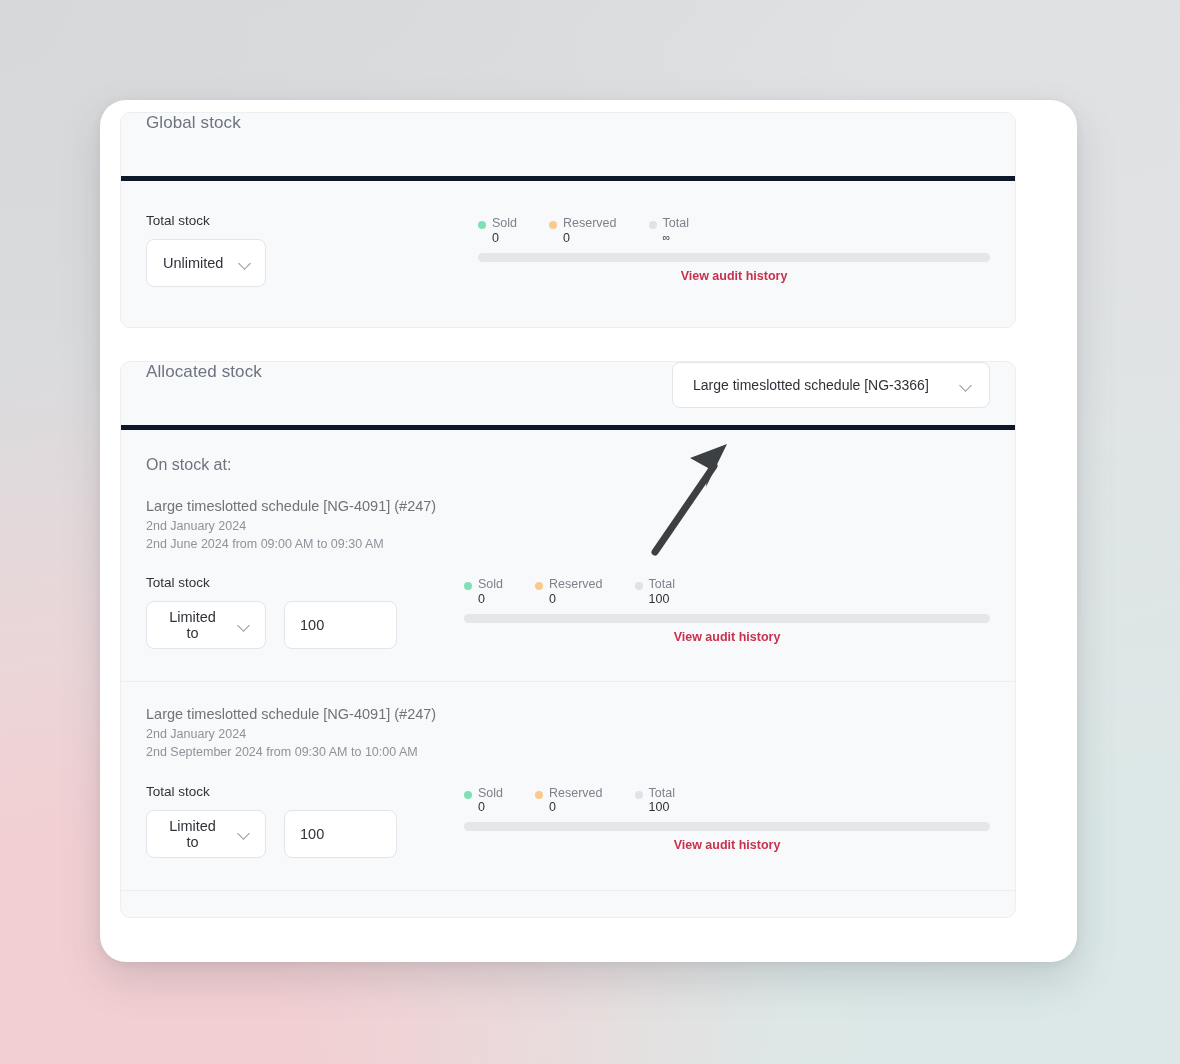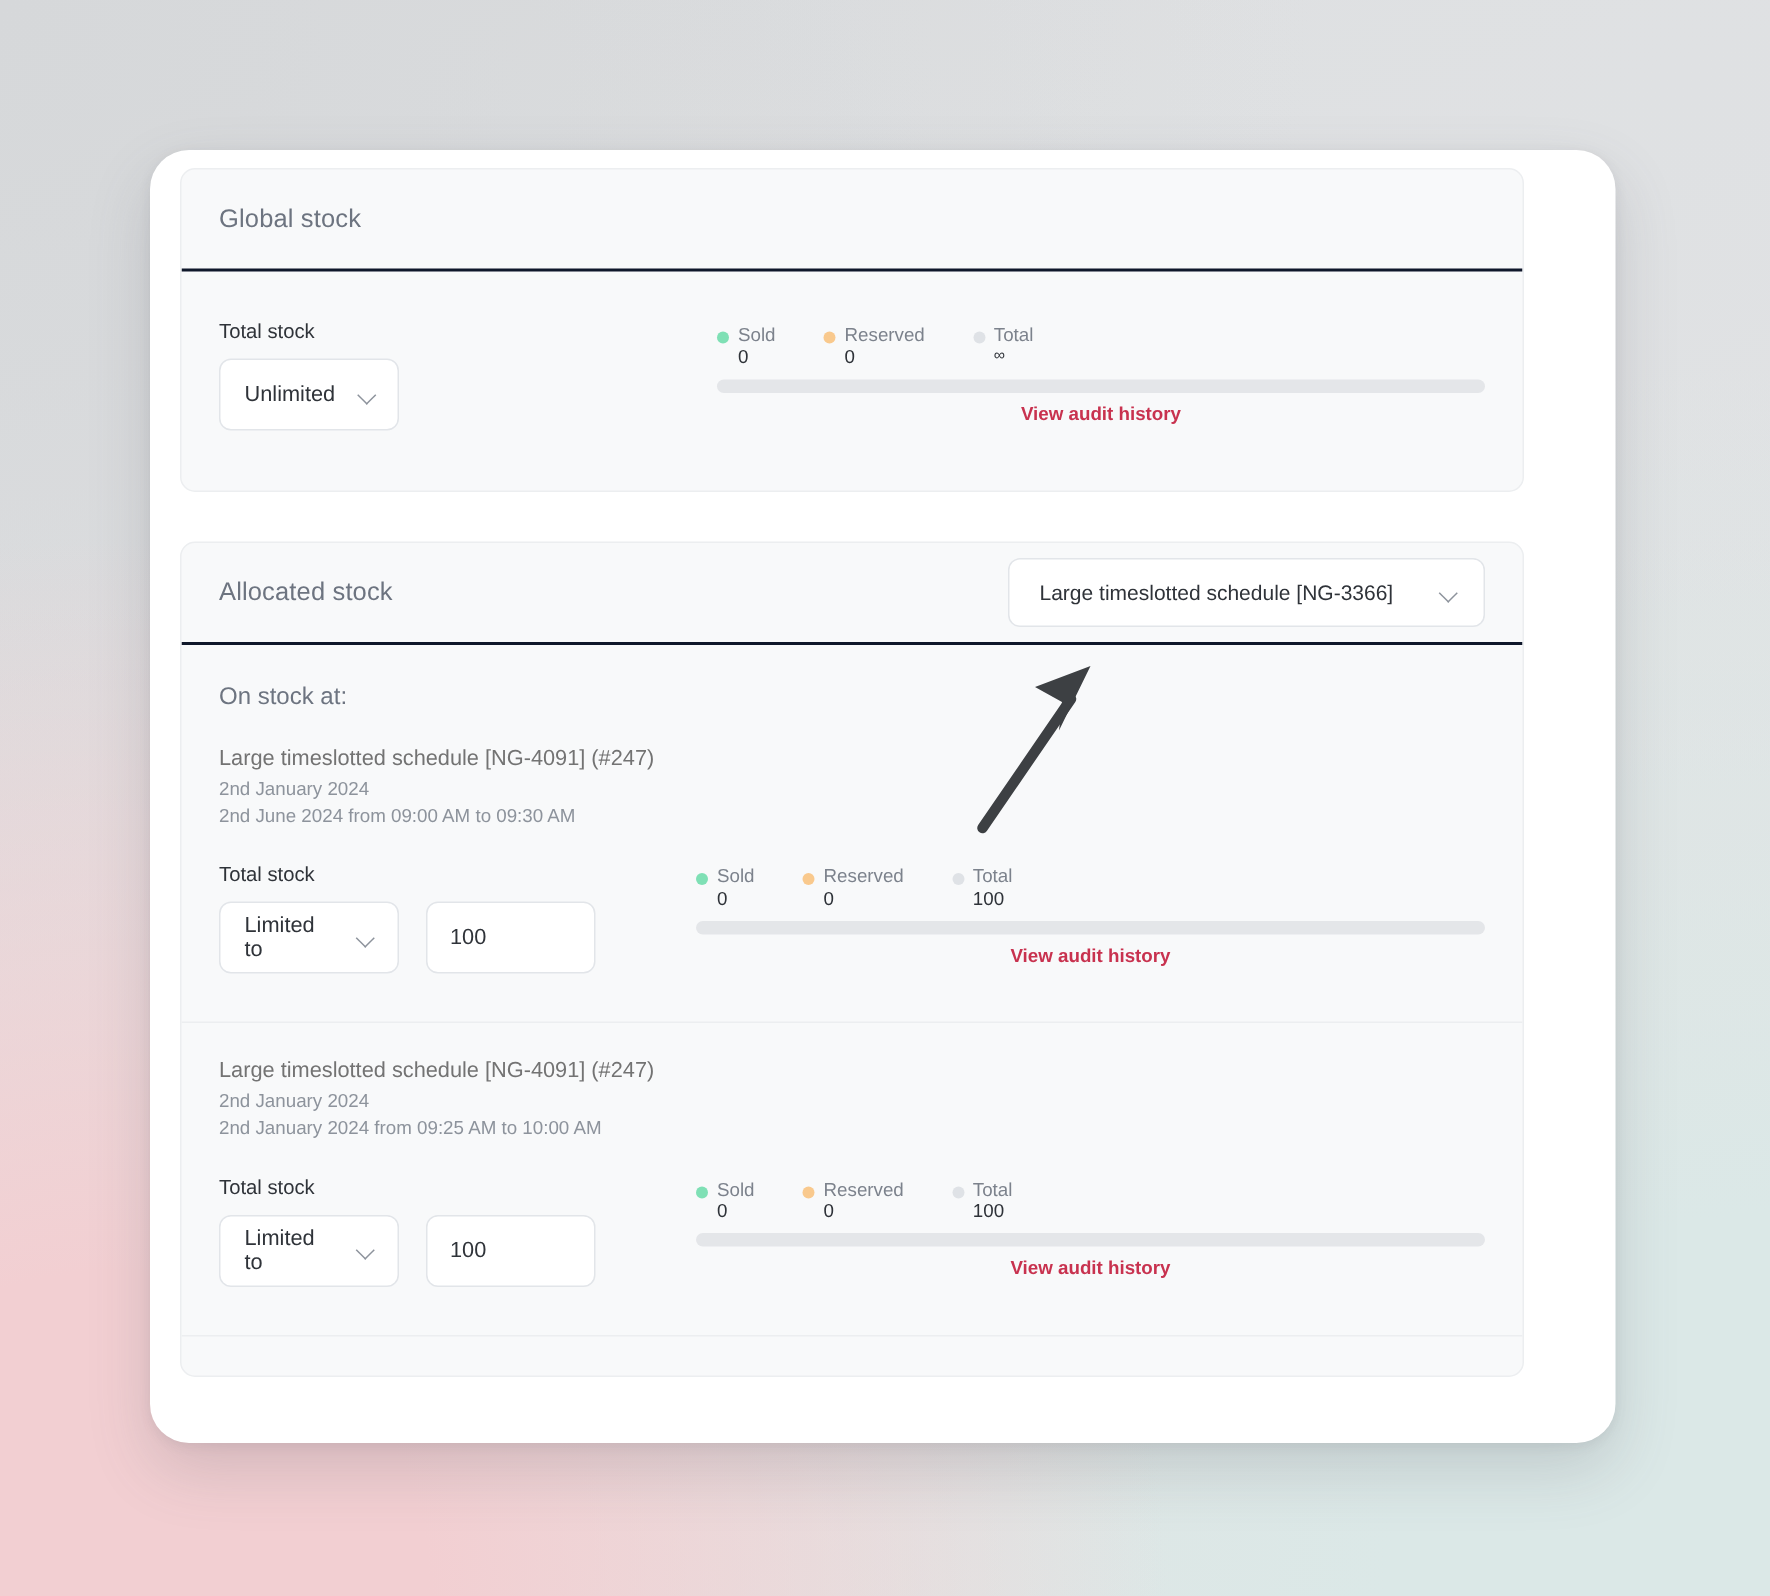--- a/index.html
+++ b/index.html
@@ -55,24 +55,23 @@
     background: #f8f9fa;
     border: 1px solid #eceef0;
     border-radius: 10px;
     width: 896px;
     overflow: hidden;
   }
 
   .card-header {
     height: 68px;
     display: flex;
-    align-items: center;
     justify-content: space-between;
     padding: 0 25px 0 25px;
-    border-bottom: 2px solid #0f172a;
+    border-bottom: 5px solid #0f172a;
   }
 
   .card-title {
     font-size: 17px;
     color: #6d7480;
     font-weight: 400;
     letter-spacing: 0.1px;
   }
 
   .card-body { padding: 0; }
@@ -102,20 +101,21 @@
     border: 1px solid #e2e5e9;
     border-radius: 8px;
     display: flex;
     align-items: center;
     justify-content: space-between;
     padding: 0 14px 0 16px;
     font-size: 14.5px;
     color: #2f3339;
     cursor: pointer;
     gap: 16px;
+    text-align: center;
   }
   .select-box.w-unlimited { width: 120px; }
   .select-box.w-limited   { width: 106px; }
 
   .chev {
     width: 13px; height: 13px;
     flex: 0 0 13px;
     position: relative;
   }
   .chev::before {
@@ -377,21 +377,21 @@
                 <a class="audit-link">View audit history</a>
               </div>
             </div>
           </div>
         </div>
 
         <div class="alloc-entry">
           <div class="entry-head">
             <div class="entry-title">Large timeslotted schedule [NG-4091] (#247)</div>
             <div class="entry-sub">2nd January 2024</div>
-            <div class="entry-sub">2nd January 2024 from 09:25 AM to 10:00 AM</div>
+            <div class="entry-sub">2nd September 2024 from 09:30 AM to 10:00 AM</div>
           </div>
           <div class="stock-row">
             <div class="stock-left">
               <div class="field-label">Total stock</div>
               <div class="control-line">
                 <div class="select-box w-limited">
                   <span>Limited to</span>
                   <span class="chev"></span>
                 </div>
                 <input class="num-input" type="text" value="100" style="">

